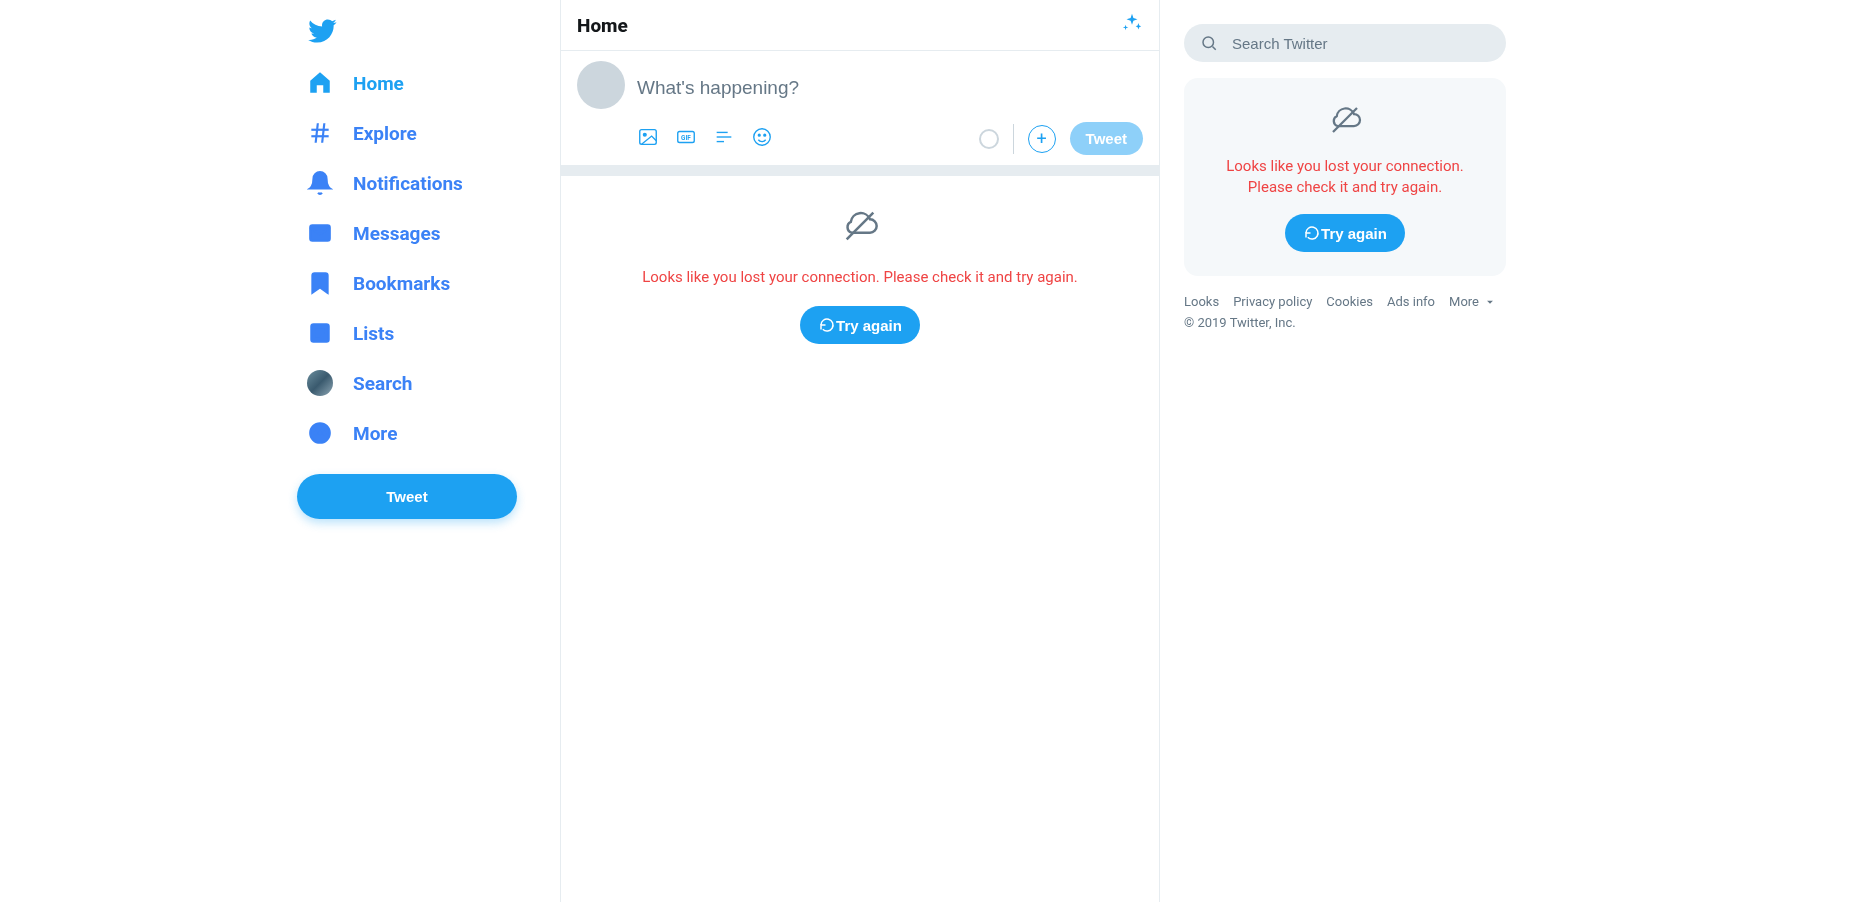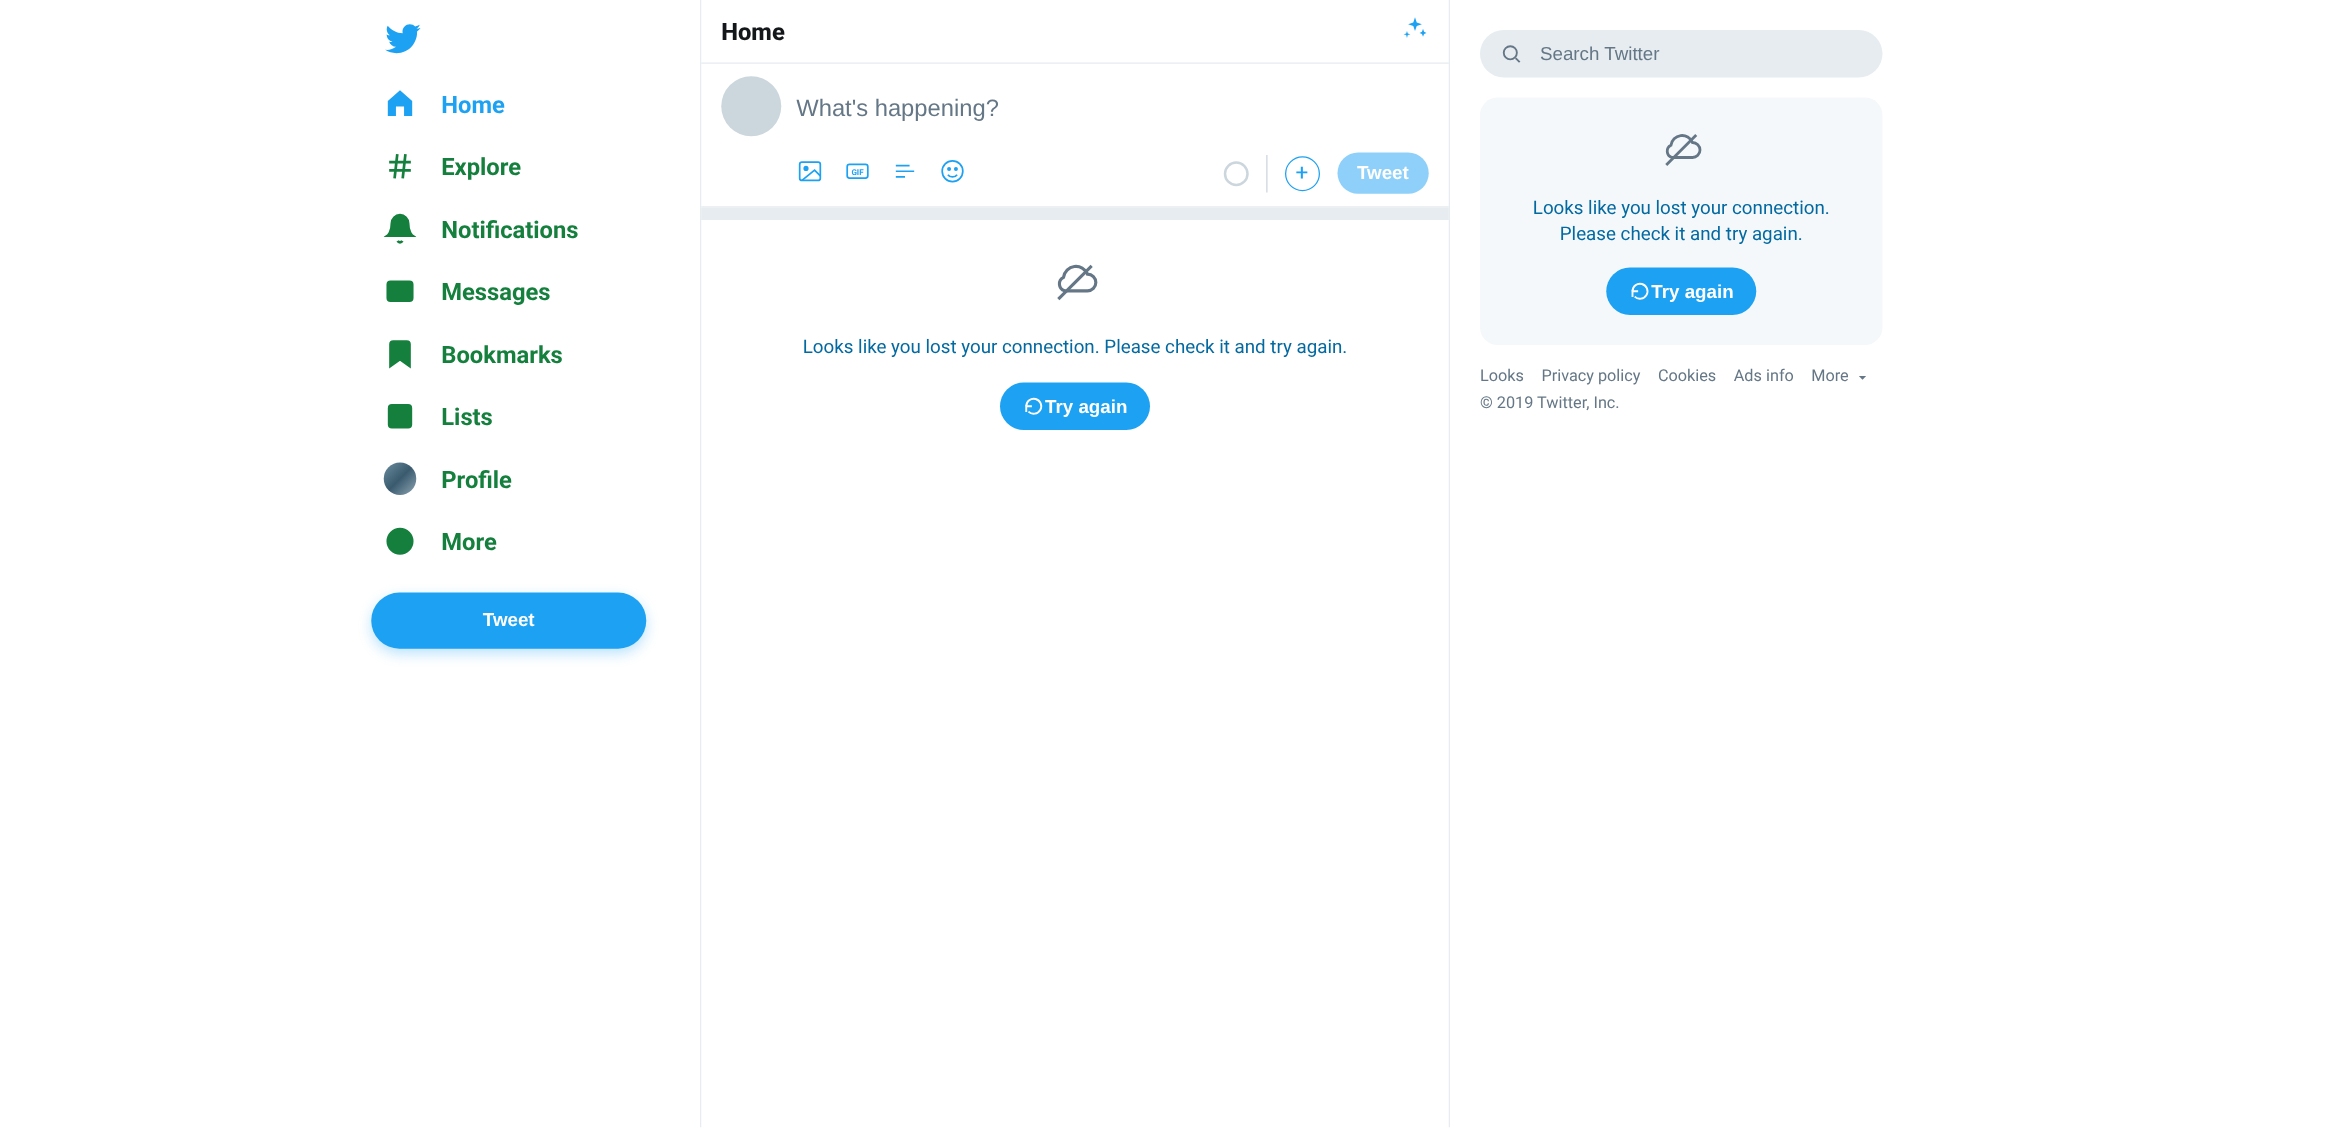--- a/index.html
+++ b/index.html
@@ -27,21 +27,21 @@
 .logo { padding: 8px 10px; }
 .logo svg { width: 30px; height: 30px; fill: #1da1f2; }
 .nav-item {
   display: flex;
   align-items: center;
   padding: 12px 10px;
   border-radius: 9999px;
   cursor: pointer;
   font-size: 19px;
   font-weight: 700;
-  color: #15803d;
+  color: #3b82f6;
 }
 .nav-item.active { color: #1da1f2; }
 .nav-item .icon { width: 26px; height: 26px; margin-right: 20px; display:flex; align-items:center; justify-content:center; }
 .nav-item .icon svg { width: 26px; height: 26px; fill: currentColor; }
 .avatar-small {
   width: 26px; height: 26px; border-radius: 50%;
   background: linear-gradient(135deg,#6b8e9e 0%,#3a5a6e 50%,#8ea7b5 100%);
 }
 .tweet-btn-sidebar {
   margin-top: 16px;
@@ -109,21 +109,21 @@
 .tweet-btn-small {
   background:#8ed0f9; color:#fff; border:none; border-radius:9999px;
   padding:8px 16px; font-size:15px; font-weight:700;
 }
 .gap-bar { height:10px; background:#e6ecf0; }
 .error-block {
   display:flex; flex-direction:column; align-items:center;
   padding: 30px 20px;
 }
 .cloud-icon svg { width:40px; height:40px; stroke:#657786; fill:none; stroke-width:1.5; }
-.error-text { color:#0369a1; font-size:15px; margin-top:18px; text-align:center; }
+.error-text { color:#ef4444; font-size:15px; margin-top:18px; text-align:center; }
 .try-again-btn {
   margin-top:20px;
   background:#1da1f2; color:#fff; border:none; border-radius:9999px;
   padding:10px 18px; font-size:15px; font-weight:700;
   display:flex; align-items:center; gap:0; cursor:pointer;
 }
 .try-again-btn svg { width:18px;height:18px; stroke:#fff; fill:none; stroke-width:2; }
 
 .rail { width: 370px; padding: 8px 24px; margin-top: 16px; }
 .search-box {
@@ -214,21 +214,21 @@
             <line x1="8" y1="12" x2="16" y2="12"></line>
             <line x1="8" y1="15" x2="12" y2="15"></line>
           </svg>
         </span>
       <span>Lists</span>
     </div>
     <div class="nav-item">
       <span class="icon">
           <span class="avatar-small"></span>
         </span>
-      <span>Profile</span>
+      <span>Search</span>
     </div>
     <div class="nav-item">
       <span class="icon">
           <svg viewBox="0 0 24 24" fill="none" stroke="currentColor" stroke-width="2">
             <circle cx="12" cy="12" r="9"></circle>
             <circle cx="8" cy="12" r="1" fill="currentColor"></circle>
             <circle cx="12" cy="12" r="1" fill="currentColor"></circle>
             <circle cx="16" cy="12" r="1" fill="currentColor"></circle>
           </svg>
         </span>

